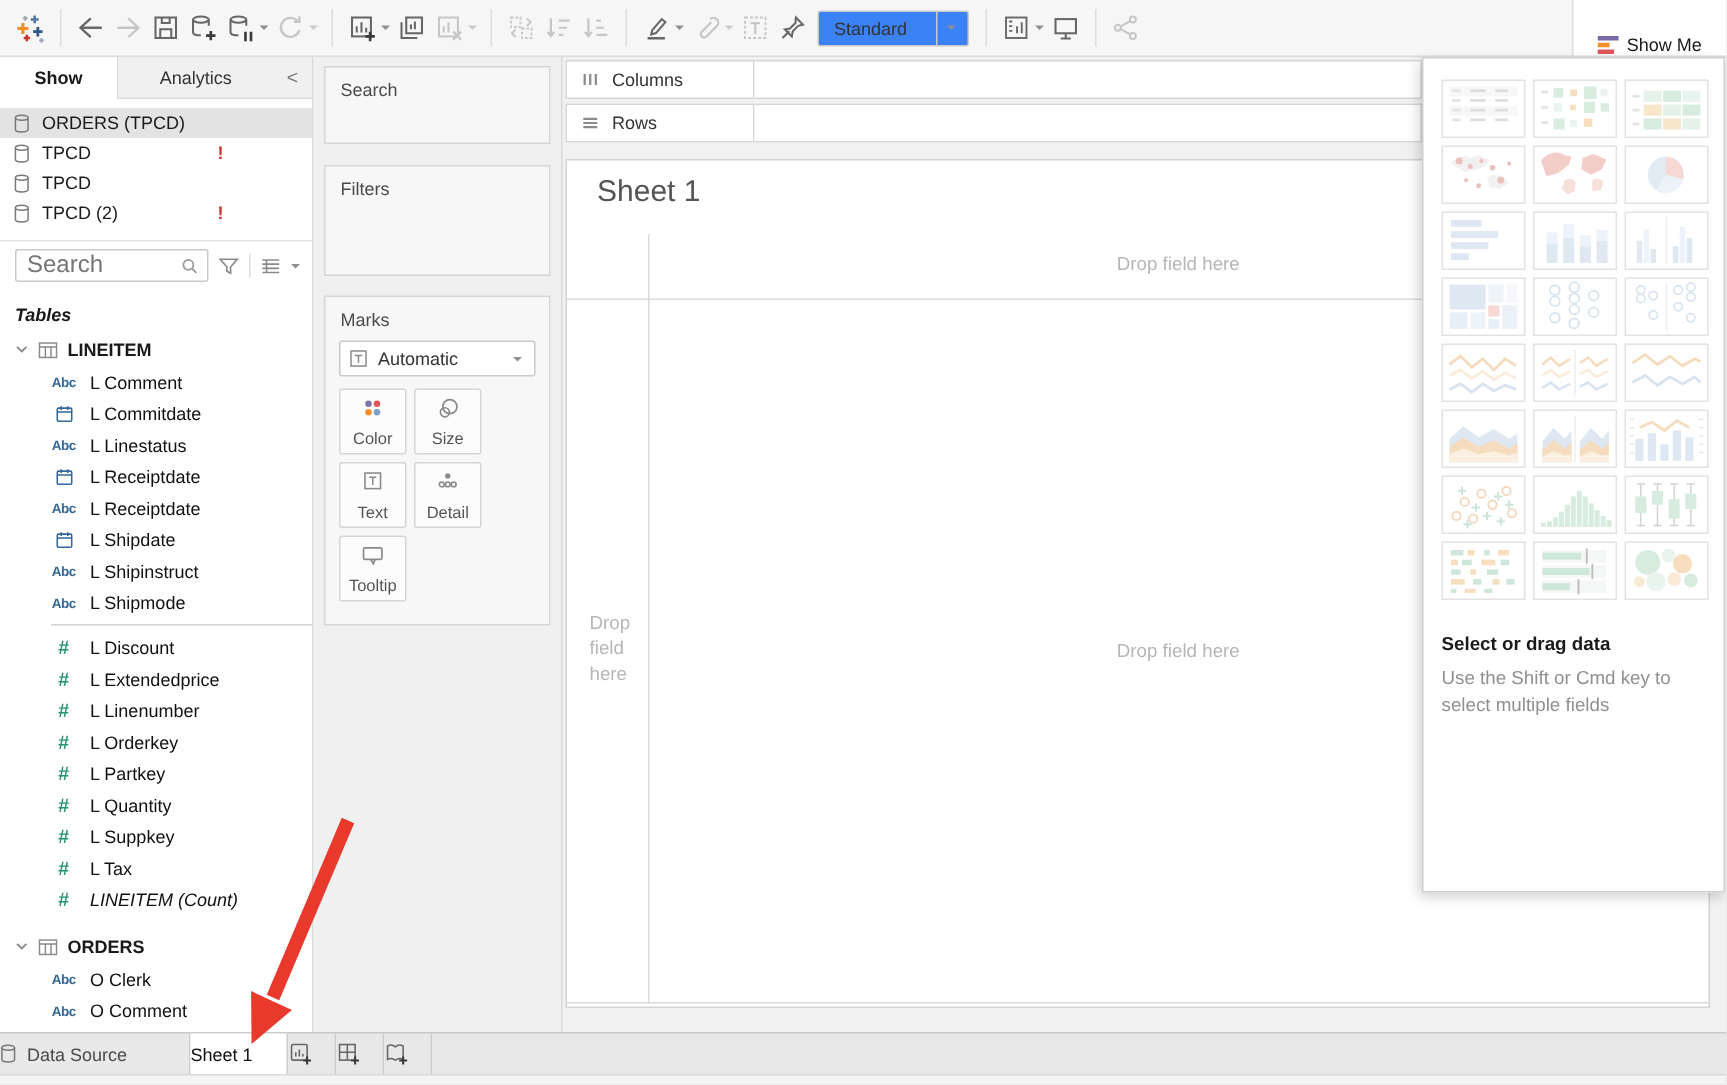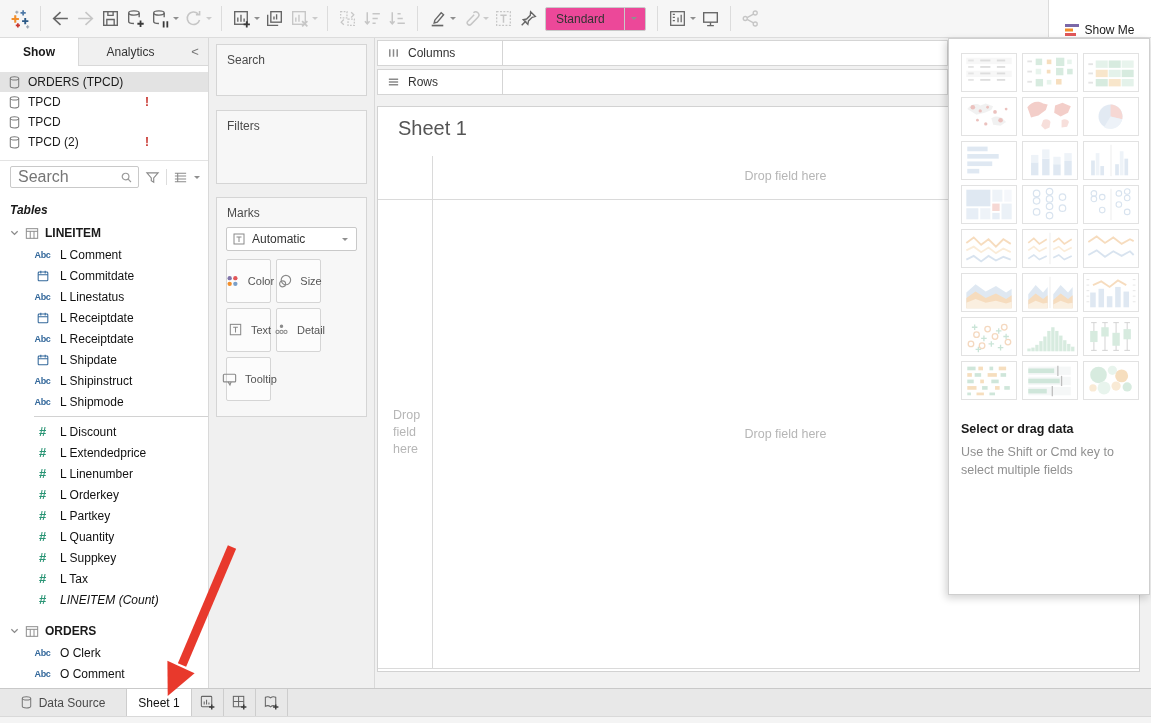--- a/index.html
+++ b/index.html
@@ -9,21 +9,21 @@
 
   
   .toolbar{position:absolute;left:0;top:0;width:1151px;height:38px;background:#f6f6f6;
            border-bottom:1px solid #dcdcdc;display:flex;align-items:center;padding-left:8px;box-sizing:border-box;}
   .tb{width:25px;height:26px;display:flex;align-items:center;justify-content:center;color:#666;flex:none;}
   .tb.dis{color:#c6c6c6;}
   .tb svg{width:21px;height:21px;}
   .caret{width:0;height:0;border:3.5px solid transparent;border-top-color:#8f8f8f;margin:3px 2px 0 0;flex:none;}
   .caret.dis{border-top-color:#cbcbcb;}
   .tdiv{width:1px;height:25px;background:#dcdcdc;margin:0 7px;flex:none;}
-  .fit-box{display:flex;align-items:center;height:22px;background:#ec4899;border:1px solid #c9c9c9;
+  .fit-box{display:flex;align-items:center;height:22px;background:#3b82f6;border:1px solid #c9c9c9;
            border-radius:2px;margin:0 4px;flex:none;}
   .fit-box .fit-label{padding:0 10px;color:#333;min-width:58px;}
   .fit-box .fit-caret{width:20px;height:22px;border-left:1px solid #c9c9c9;display:flex;align-items:center;justify-content:center;}
   .showme-btn{position:absolute;right:0;top:0;width:103px;height:38px;background:#fff;
               border-left:1px solid #dcdcdc;border-bottom:1px solid #dcdcdc;box-sizing:border-box;
               display:flex;align-items:flex-end;justify-content:center;gap:3px;color:#1a1a1a;}
 
   
   .sidebar{position:absolute;left:0;top:38px;width:209px;height:650px;background:#fff;
            border-right:1px solid #d9d9d9;box-sizing:border-box;overflow:hidden;}
@@ -59,21 +59,21 @@
   .card{margin:0 7px;background:#f7f7f7;border:1px solid #d5d5d5;box-sizing:border-box;color:#4a4a4a;}
   .card .clabel{padding:8px 0 0 10px;}
   .card-pages{margin-top:6px;height:52px;}
   .card-filters{margin-top:14px;height:74px;}
   .card-marks{margin-top:13px;height:220px;}
   .marks-dd{margin:7px 9px 0 9px;height:22px;background:#fff;border:1px solid #c9c9c9;border-radius:2px;
             display:flex;align-items:center;padding:0 6px;gap:7px;color:#333;}
   .marks-dd .dd-caret{margin-left:auto;}
   .mark-btns{margin:8px 9px;display:flex;flex-wrap:wrap;gap:5px;}
   .mark-btn{width:45px;height:44px;background:#fcfcfc;border:1px solid #d5d5d5;border-radius:2px;
-            display:flex;flex-direction:row;align-items:center;justify-content:center;gap:6px;
+            display:flex;flex-direction:column;align-items:center;justify-content:center;gap:6px;
             font-size:11px;color:#555;box-sizing:border-box;}
 
   
   .shelf{position:absolute;left:377px;width:571px;height:26px;display:flex;}
   .shelf.columns{top:40px;} .shelf.rows{top:69px;}
   .shelf-label{width:126px;background:#fff;border:1px solid #d5d5d5;display:flex;align-items:center;
                gap:8px;padding-left:9px;color:#333;box-sizing:border-box;}
   .shelf-area{flex:1;background:#fff;border:1px solid #d5d5d5;border-left:none;box-sizing:border-box;}
   .canvas-card{position:absolute;left:377px;top:106px;width:763px;height:566px;background:#fff;
                border:1px solid #d2d2d2;box-sizing:border-box;}
@@ -92,21 +92,21 @@
           padding:14px 12px;z-index:20;}
   .sm-grid{display:grid;grid-template-columns:repeat(3,56px);gap:5px;}
   .thumb{width:56px;height:39px;border:1px solid #e2e2e2;background:#fff;box-sizing:border-box;}
   .thumb svg{width:54px;height:37px;opacity:.55;}
   .sm-title{margin-top:22px;font-weight:bold;font-size:12.5px;color:#1a1a1a;}
   .sm-hint{margin-top:7px;font-size:12.5px;color:#909090;line-height:1.45;width:160px;}
 
   
   .bottombar{position:absolute;left:0;top:688px;width:1151px;height:28px;background:#e8e8e8;
              border-top:1px solid #c9c9c9;display:flex;box-sizing:border-box;}
-  .btab{display:flex;align-items:center;justify-content:center;gap:7px;border-right:1px solid #cdcdcd;color:#4a4a4a;}
+  .btab{display:flex;align-items:center;justify-content:flex-start;gap:7px;border-right:1px solid #cdcdcd;color:#4a4a4a;}
   .btab.ds-tab{width:126px;}
   .btab.sheet-tab{width:64px;background:#fff;color:#111;}
   .btab.icon-tab{width:31px;color:#666;}
   .statusbar{position:absolute;left:0;top:716px;width:1151px;height:7px;background:#f4f4f4;border-top:1px solid #d9d9d9;}
 
   .arrow-overlay{position:absolute;left:0;top:0;width:1151px;height:723px;pointer-events:none;z-index:50;}
 </style>
 </head>
 <body>
 

